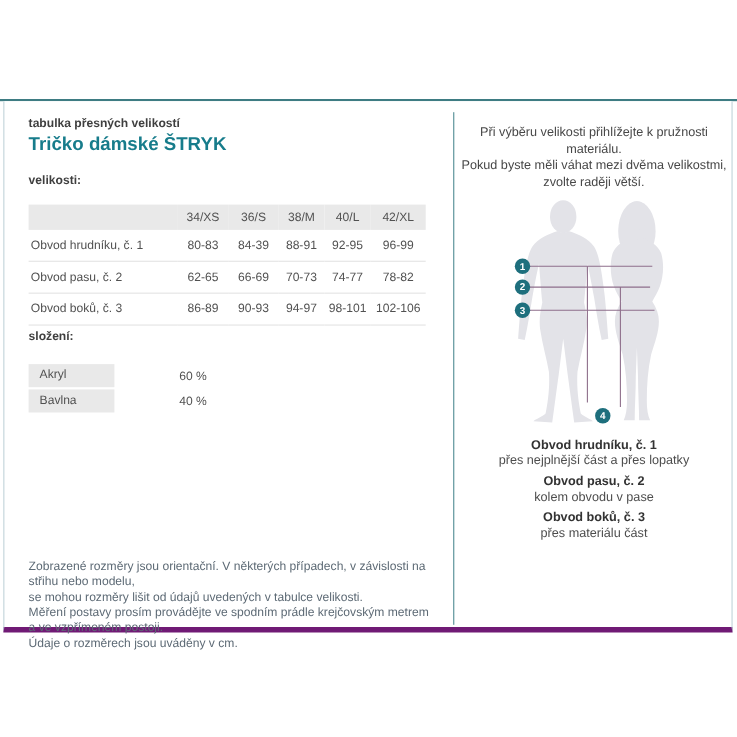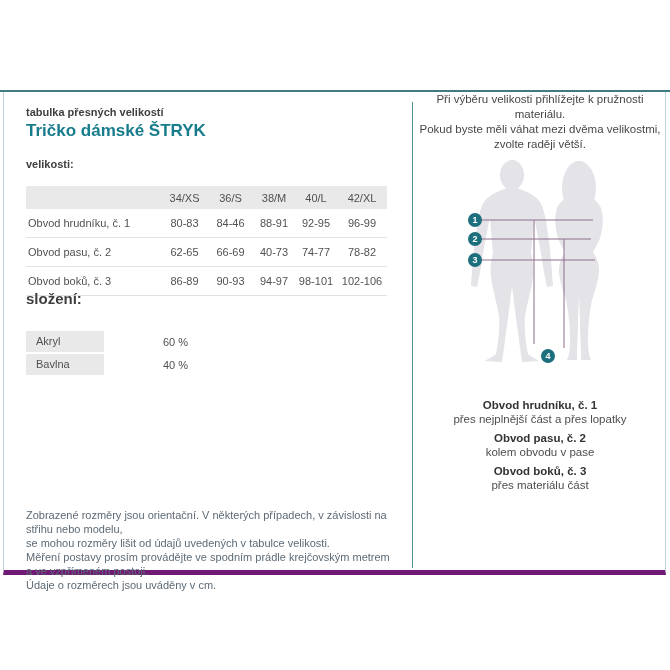--- a/index.html
+++ b/index.html
@@ -23,31 +23,31 @@
   .sizes-label{position:absolute;top:66px;left:0;font-size:11px;font-weight:bold;color:#3f3f3f;}
 
   table.sizes{position:absolute;top:94px;left:0;border-collapse:collapse;font-size:11px;color:#515151;}
   table.sizes th,table.sizes td{font-weight:normal;padding:0;}
   table.sizes thead th{background:#e9e9e9;height:23px;text-align:center;}
   table.sizes thead th.rowhead{text-align:left;}
   table.sizes tbody td{height:28px;border-bottom:1px solid #e3e3e3;text-align:center;}
   table.sizes tbody td.rowhead{text-align:left;padding-left:2px;}
   .c-label{width:135px;} .c1{width:47px;} .c2{width:45px;} .c3{width:42px;margin-top:20px;} .c4{width:42px;} .c5{width:50px;}
 
-  .comp-label{position:absolute;top:198px;left:0;font-size:15px;font-weight:bold;color:#3f3f3f;}
+  .comp-label{position:absolute;top:208px;left:0;font-size:11px;font-weight:bold;color:#3f3f3f;}
   .comp-table{position:absolute;top:239px;left:0;width:230px;}
   .comp-row{display:flex;align-items:center;margin-bottom:2px;gap:45px;}
   .comp-mat{width:68px;background:#e9e9e9;height:21px;line-height:21px;padding-left:10px;font-size:11px;color:#515151;}
   .comp-val{margin-left:14px;font-size:11px;color:#515151;}
 
   .notes{position:absolute;top:416px;left:0;font-size:11px;line-height:14px;color:#5d6a75;width:372px;}
 
   
   .right-col{position:absolute;left:409px;top:0;width:254px;text-align:center;}
-  .intro{font-size:11.5px;line-height:15px;color:#474747;}
+  .intro{padding-top:22px;font-size:11.5px;line-height:15px;color:#474747;}
   .figure-wrap{margin-top:4px;}
   .measures{position:absolute;top:300px;left:0;width:254px;}
   .measure-title{font-size:11.5px;font-weight:bold;color:#333333;margin-top:7px;}
   .measure-desc{font-size:11.5px;color:#4d4d4d;margin-top:2px;}
 </style>
 </head>
 <body>
 
 <div class="top-rule"></div>
 
@@ -67,30 +67,30 @@
           <th class="c2">36/S</th>
           <th class="c3">38/M</th>
           <th class="c4">40/L</th>
           <th class="c5">42/XL</th>
         </tr>
       </thead>
       <tbody>
         <tr>
           <td class="rowhead">Obvod hrudníku, č. 1</td>
           <td>80-83</td>
-          <td>84-46</td>
+          <td>84-39</td>
           <td>88-91</td>
           <td>92-95</td>
           <td>96-99</td>
         </tr>
         <tr>
           <td class="rowhead">Obvod pasu, č. 2</td>
           <td>62-65</td>
           <td>66-69</td>
-          <td>40-73</td>
+          <td>70-73</td>
           <td>74-77</td>
           <td>78-82</td>
         </tr>
         <tr>
           <td class="rowhead">Obvod boků, č. 3</td>
           <td>86-89</td>
           <td>90-93</td>
           <td>94-97</td>
           <td>98-101</td>
           <td>102-106</td>

